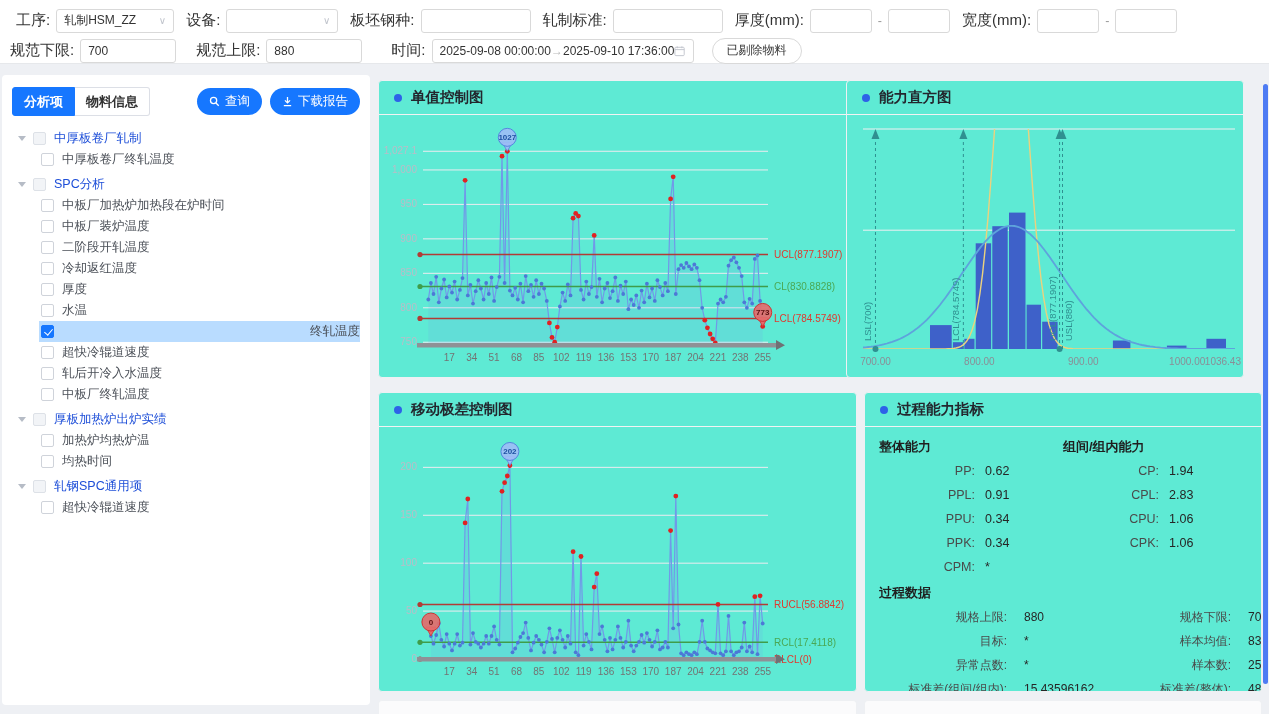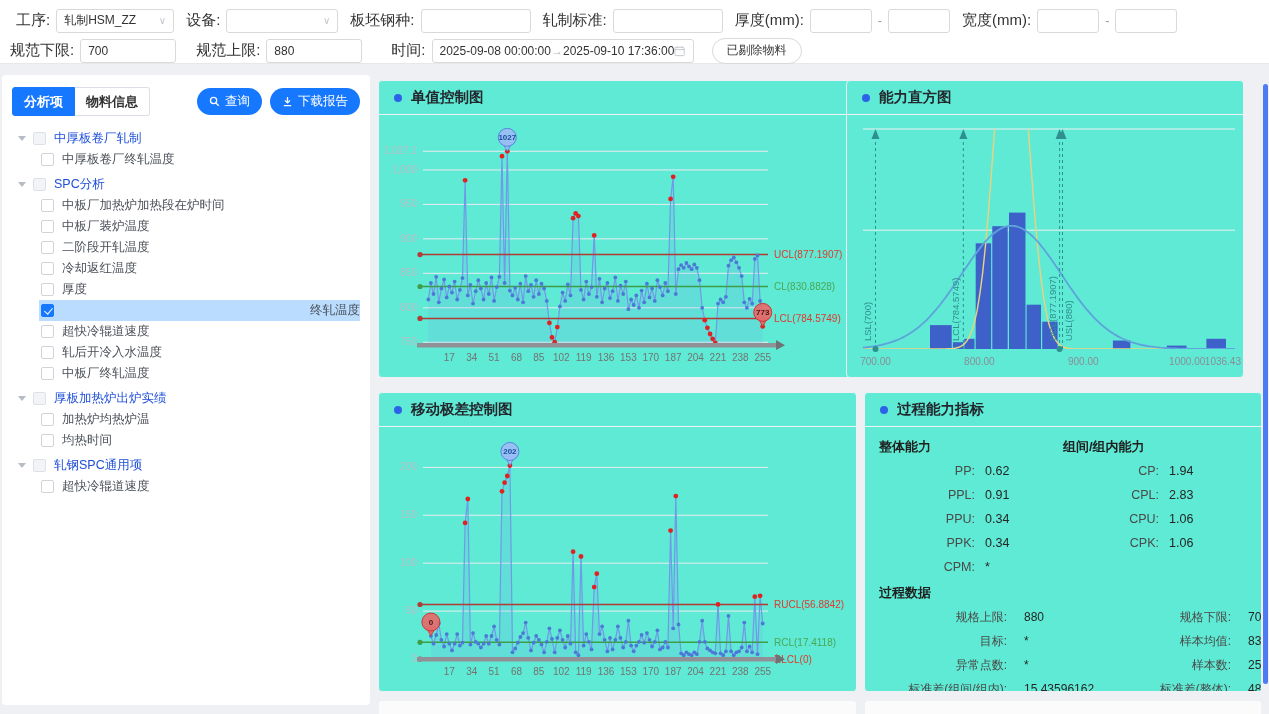--- a/index.html
+++ b/index.html
@@ -162,20 +162,24 @@
         <span class="cb"></span>
         <span class="t-lbl">二阶段开轧温度</span>
       </div>
       <div class="t-row child">
         <span class="cb"></span>
         <span class="t-lbl">冷却返红温度</span>
       </div>
       <div class="t-row child">
         <span class="cb"></span>
         <span class="t-lbl">厚度</span>
+      </div>
+      <div class="t-row child">
+        <span class="cb"></span>
+        <span class="t-lbl">水温</span>
       </div>
       <div class="t-row child sel">
         <span class="cb chk"></span>
         <span class="t-lbl">终轧温度</span>
       </div>
       <div class="t-row child">
         <span class="cb"></span>
         <span class="t-lbl">超快冷辊道速度</span>
       </div>
       <div class="t-row child">

